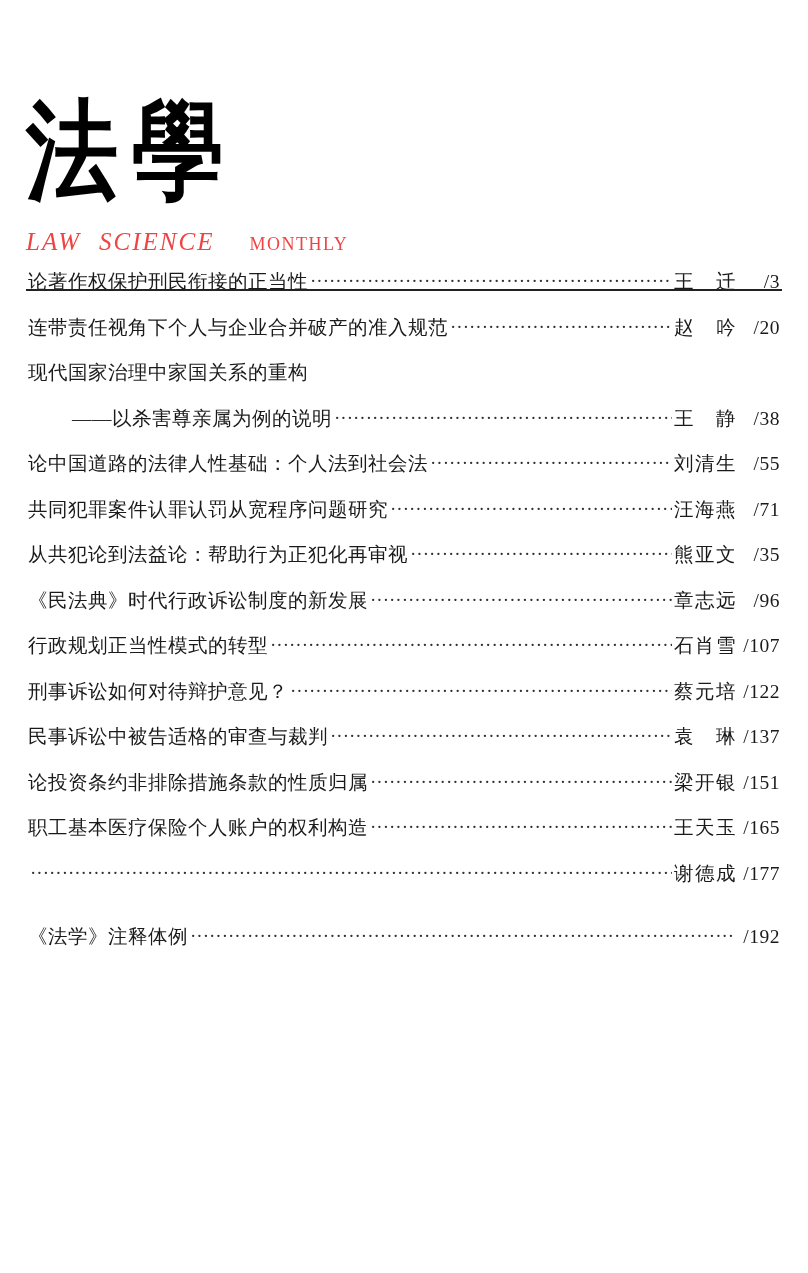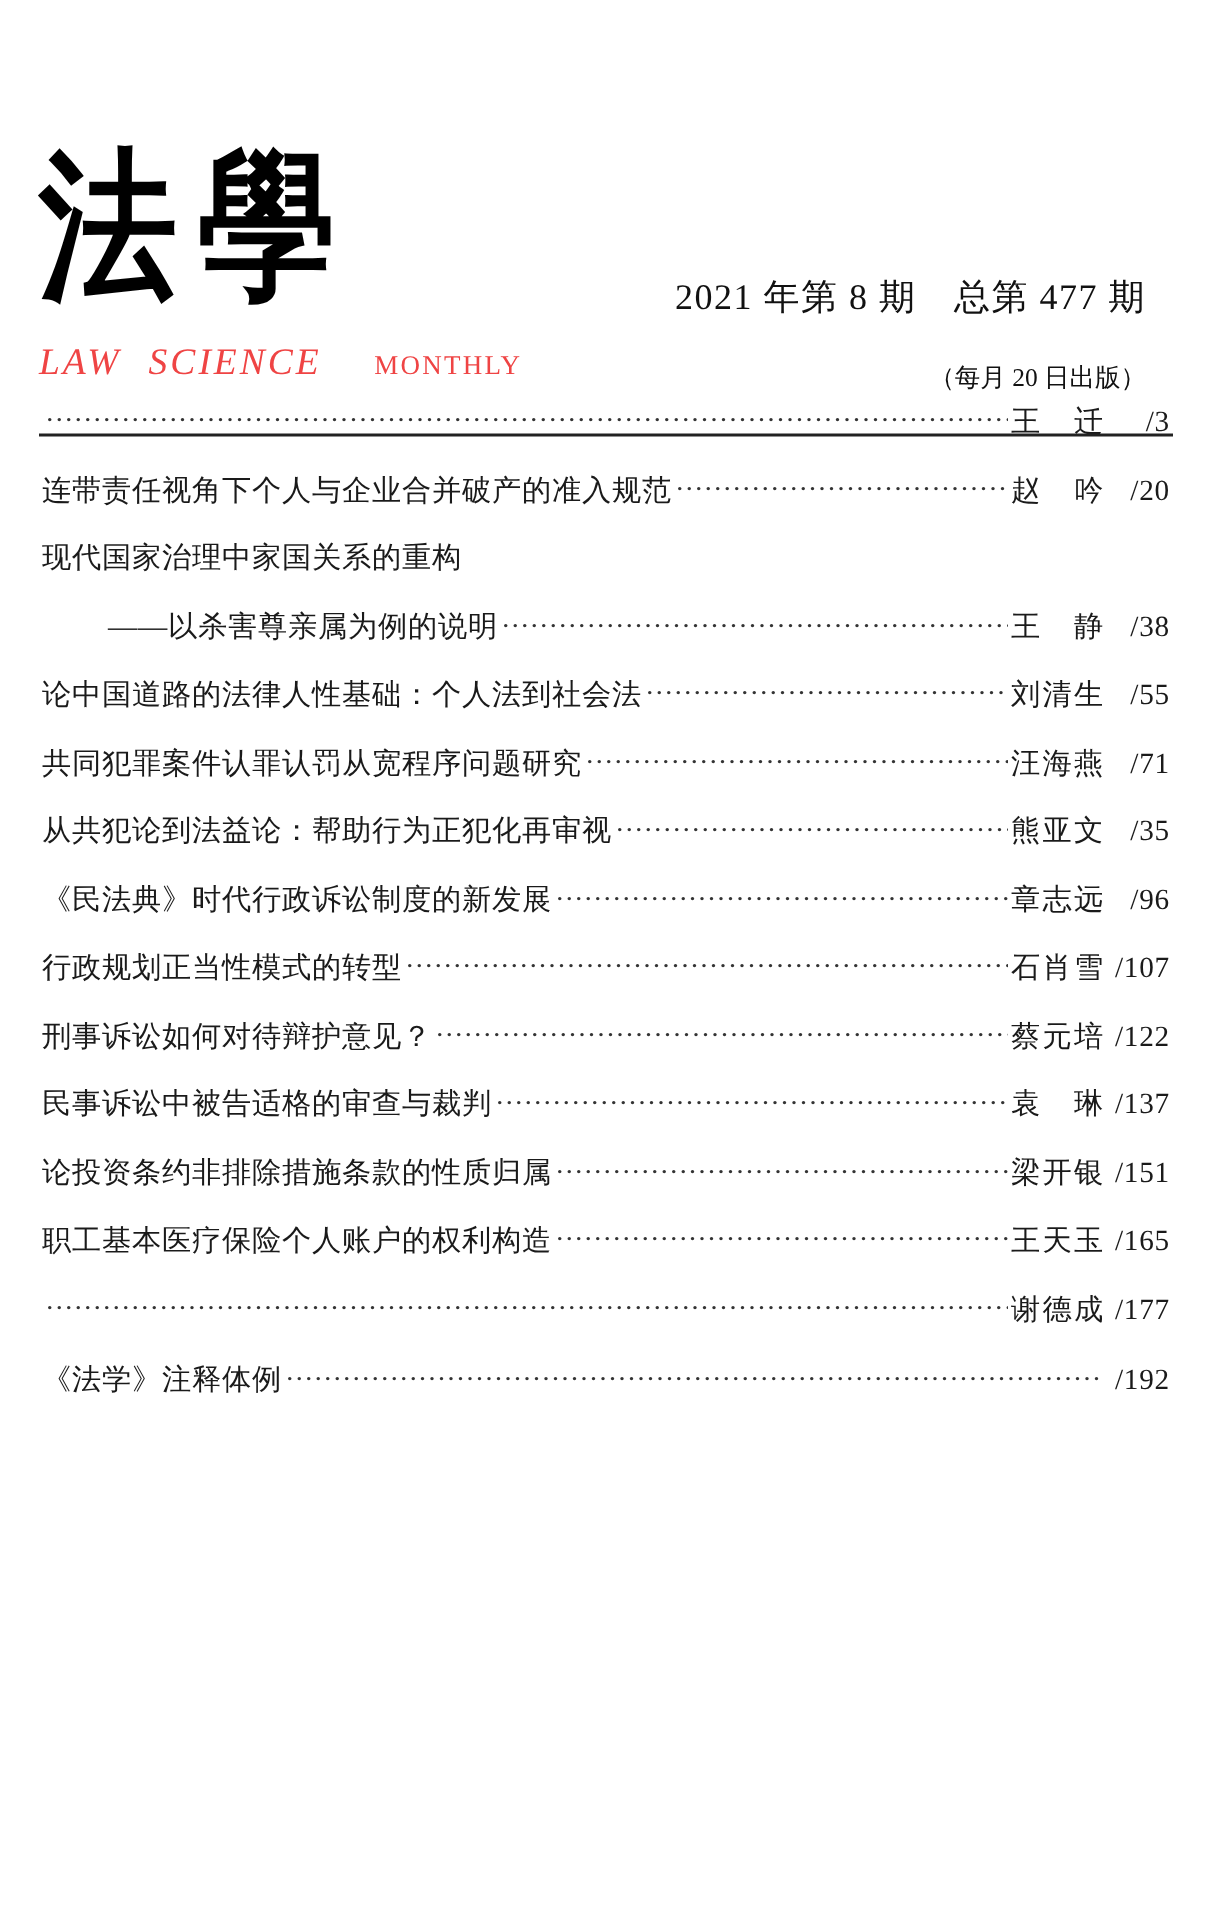--- a/index.html
+++ b/index.html
@@ -136,52 +136,49 @@
   .entry .author.w3 { width: 62px; }
   .entry .author.w2 { width: 62px; }
   .entry .page-no {
     display: inline-block;
     min-width: 44px;
     text-align: right;
   }
   .entry.sub {
     padding-left: 44px;
   }
-  .entry.spaced-top { margin-top: 28px; }
+  .entry.spaced-top { margin-top: 44px; }
 
   .dash {
     letter-spacing: -1px;
   }
 </style>
 </head>
 <body>
 
 <div class="page">
 
   <div class="masthead">
     <div class="logo-block">
       <div class="logo-cn">法學</div>
       <div class="logo-en">
         <span class="w1">LAW</span>
         <span class="w2">SCIENCE</span>
         <span class="w3">MONTHLY</span>
       </div>
     </div>
 
-    <div class="issue-block">
-      <div class="issue-line">2021 年第 8 期　总第 477 期</div>
-      <div class="issue-sub">（每月 20 日出版）</div>
-    </div>
   </div>
 
   <div class="rule"></div>
 
   <div class="toc">
 
     <div class="entry">
+      <span class="title">论著作权保护刑民衔接的正当性</span>
       <span class="leader">·······································································································································································</span>
       <span class="meta">
         <span class="author w2">王　迁</span>
         <span class="page-no">/3</span>
       </span>
     </div>
 
     <div class="entry">
       <span class="title">连带责任视角下个人与企业合并破产的准入规范</span>
       <span class="leader">·······································································································································································</span>

